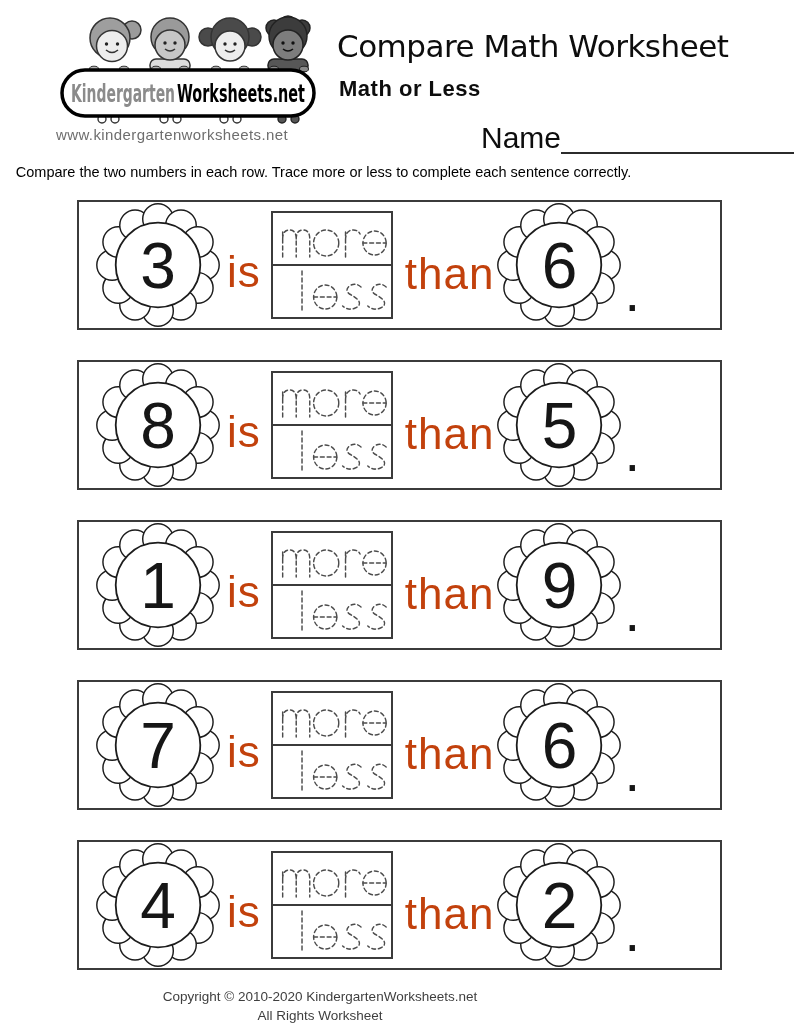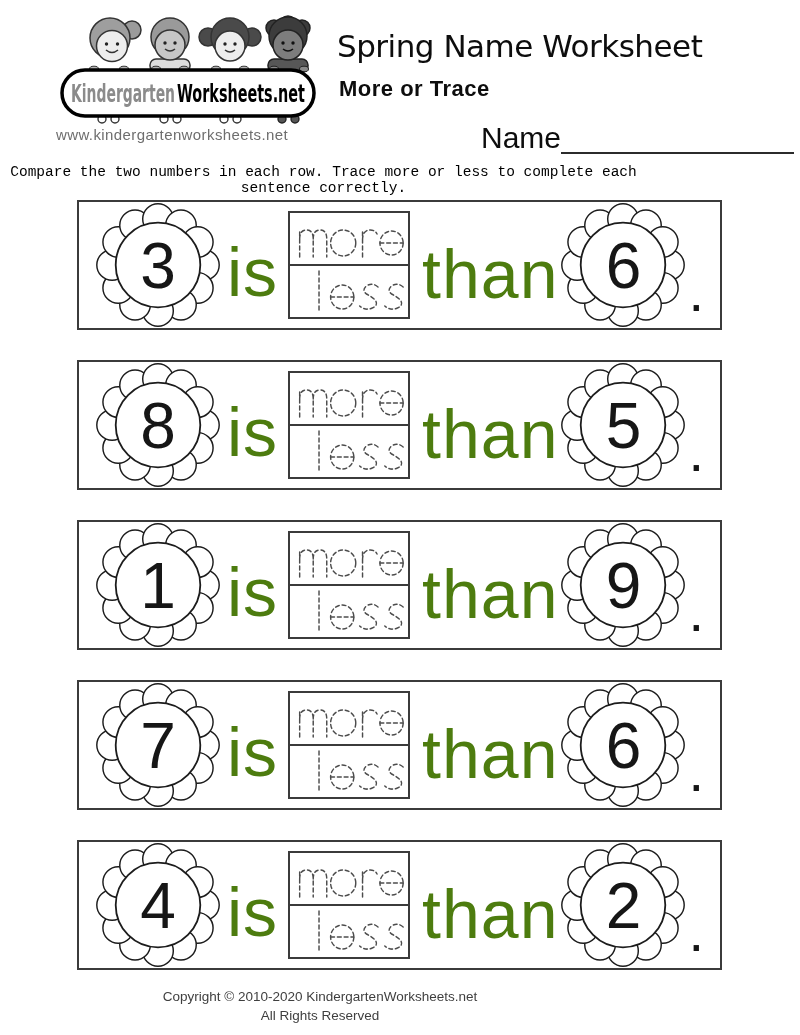--- a/index.html
+++ b/index.html
@@ -11,30 +11,30 @@
   .logo-url{position:absolute;left:56px;top:126px;font-size:15px;color:#6e6e6e;letter-spacing:.4px;}
   .brand-gray{font-weight:bold;font-size:24px;fill:#8b8b8b;font-family:"DejaVu Sans",sans-serif;}
   .brand-black{font-weight:bold;font-size:24px;fill:#000;font-family:"DejaVu Sans",sans-serif;}
 
   .title{position:absolute;left:337px;top:28px;font-size:31px;letter-spacing:-.5px;color:#0d0d0d;font-family:"DejaVu Sans",sans-serif;}
   .subtitle{position:absolute;left:339px;top:76px;font-size:22px;font-weight:bold;letter-spacing:.5px;color:#0d0d0d;}
   .name-row{position:absolute;left:441px;top:116px;display:flex;align-items:flex-end;}
   .name-label{font-size:30px;color:#0d0d0d;line-height:1.1;margin-left:40px;}
   .name-line{display:inline-block;width:233px;height:36px;border-bottom:2px solid #2b2b2b;}
 
-  .instructions{position:absolute;top:164px;left:0;width:647px;text-align:center;font-size:14.5px;color:#000;font-family:Liberation Mono, monospace;}
+  .instructions{position:absolute;top:164px;left:0;width:647px;text-align:center;font-size:14.5px;color:#000;}
 
   
   .rows{position:absolute;top:200px;left:77px;width:645px;}
   .row{width:645px;height:130px;border:2px solid #3b3b3b;box-sizing:border-box;background:#fff;
        display:flex;align-items:center;padding-left:16px;margin-bottom:30px;}
   .flower{position:relative;width:126px;height:126px;flex:0 0 auto;display:flex;align-items:center;justify-content:center;}
   .flower svg{position:absolute;left:0;top:0;width:126px;height:126px;}
   .flower-num{position:relative;font-size:64px;line-height:1;color:#161616;transform:translateY(1px);}
-  .word{font-size:68px;color:#4d7c0f;transform:translateY(7px);letter-spacing:1px;line-height:1;}
+  .word{font-size:44px;color:#c2410c;transform:translateY(7px);letter-spacing:1px;line-height:1;}
   .is{margin:0 10px 0 6px;}
   .than{margin:4px 2px 0 12px;}
   .trace-box{width:122px;height:108px;border:2px solid #3b3b3b;box-sizing:border-box;background:#fff;
              display:flex;flex-direction:column;flex:0 0 auto;}
   .trace-cell{flex:1;position:relative;}
   .trace-cell.bottom{border-top:2px solid #3b3b3b;}
   .trace-cell svg{display:block;width:100%;height:100%;}
   .trace-path{fill:none;stroke:#4c4c4c;stroke-width:1.5;stroke-dasharray:4 3;stroke-linecap:round;}
   .petal{fill:#fff;stroke:#1c1c1c;stroke-width:1.6;}
   .flower-center{fill:#fff;stroke:#1c1c1c;stroke-width:2;}
@@ -133,22 +133,22 @@
     <circle cx="179" cy="107" r="4" fill="#fff" stroke="#333" stroke-width="1.4"></circle>
     <circle cx="224" cy="107" r="4" fill="#555" stroke="#222" stroke-width="1.4"></circle>
     <circle cx="237" cy="107" r="4" fill="#555" stroke="#222" stroke-width="1.4"></circle>
 
     <rect x="4" y="58" width="252" height="46" rx="23" fill="#fff" stroke="#000" stroke-width="3.5"></rect>
     <text x="13" y="90" class="brand-gray" textLength="104" lengthAdjust="spacingAndGlyphs">Kindergarten</text>
     <text x="119" y="90" class="brand-black" textLength="128" lengthAdjust="spacingAndGlyphs">Worksheets.net</text>
   </svg>
   <div class="logo-url">www.kindergartenworksheets.net</div>
 
-  <div class="title">Spring Name Worksheet</div>
-  <div class="subtitle">More or Trace</div>
+  <div class="title">Compare Math Worksheet</div>
+  <div class="subtitle">Math or Less</div>
 
   <div class="name-row">
     <span class="name-label">Name</span>
       <span class="name-line"></span>
   </div>
 
   <div class="instructions">Compare the two numbers in each row. Trace more or less to complete each sentence correctly.</div>
 
   <div class="rows">
 
@@ -309,16 +309,16 @@
           </svg>
         <span class="flower-num">2</span>
       </div>
       <span class="period">.</span>
     </div>
 
   </div>
 
   <div class="footer">
     <div>Copyright © 2010-2020 KindergartenWorksheets.net</div>
-    <div>All Rights Reserved</div>
+    <div>All Rights Worksheet</div>
   </div>
 
 </div>
 
 </body></html>

